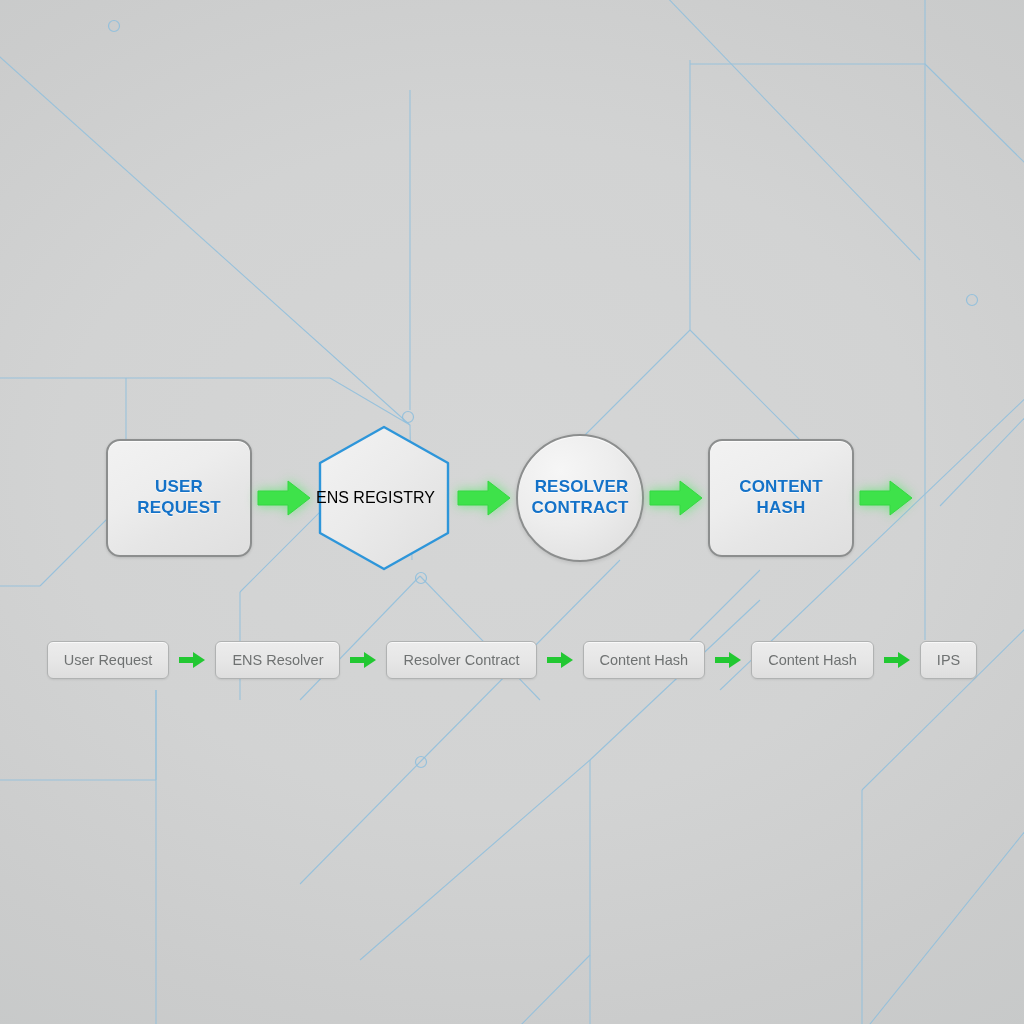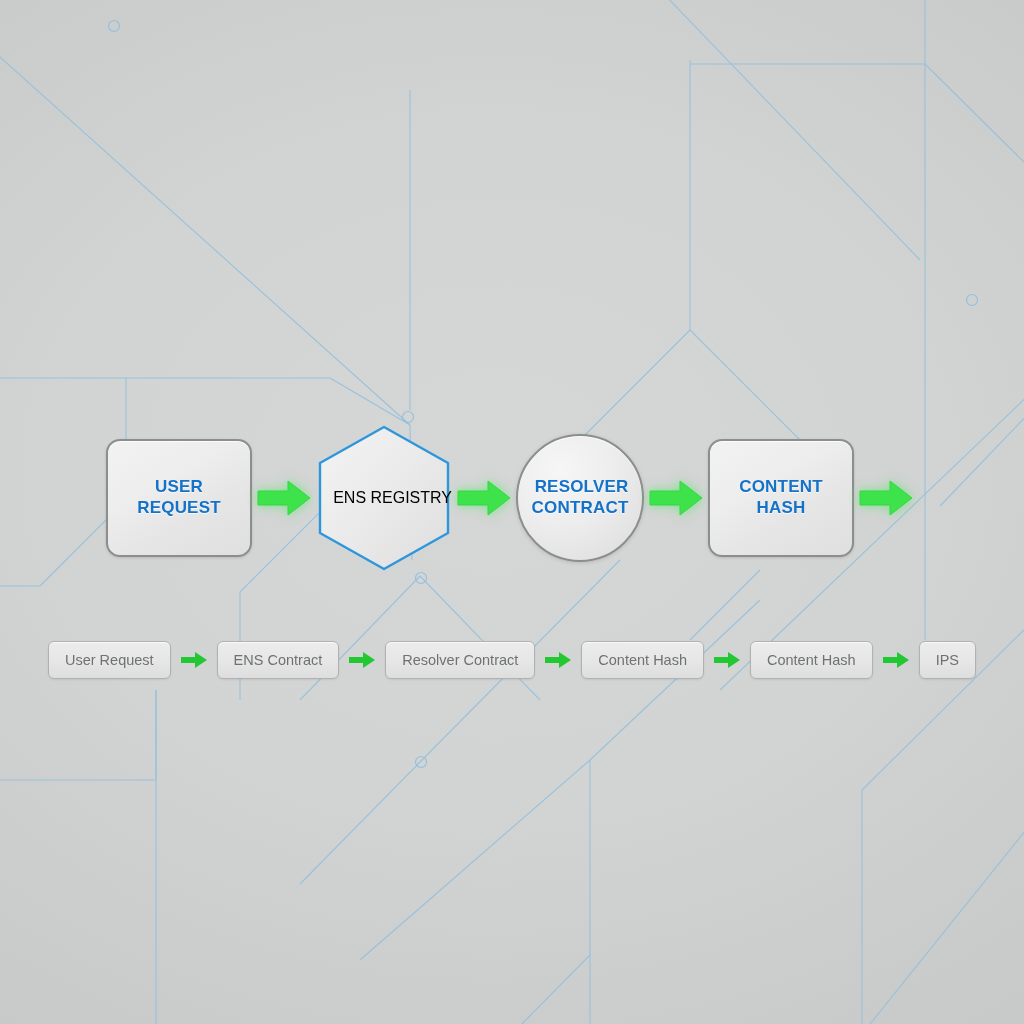--- a/index.html
+++ b/index.html
@@ -72,21 +72,21 @@
     box-shadow: 0 1px 3px rgba(0,0,0,0.10), inset 0 1px 0 rgba(255,255,255,0.8);
     width: 112px;
     height: 106px;
   }
   .hex-wrap {
     position: relative;
     width: 136px;
     height: 148px;
     display: flex;
     align-items: center;
-    justify-content: flex-end;
+    justify-content: flex-start;
   }
   .hex-border {
     position: absolute;
     left: 0; top: 0;
     width: 136px; height: 148px;
   }
   .hex-wrap .node-label { position: relative; z-index: 2; }
 
   
   .node-circle {
@@ -259,21 +259,21 @@
     <div class="chip">
       <span>User Request</span>
     </div>
     <div class="arrow-small">
       <svg width="28" height="18" viewBox="0 0 28 18" xmlns="http://www.w3.org/2000/svg">
         <polygon points="1,6 15,6 15,1 27,9 15,17 15,12 1,12" fill="#22c832"></polygon>
       </svg>
     </div>
 
     <div class="chip">
-      <span>ENS Contract</span>
+      <span>ENS Resolver</span>
     </div>
     <div class="arrow-small">
       <svg width="28" height="18" viewBox="0 0 28 18" xmlns="http://www.w3.org/2000/svg">
         <polygon points="1,6 15,6 15,1 27,9 15,17 15,12 1,12" fill="#22c832"></polygon>
       </svg>
     </div>
 
     <div class="chip">
       <span>Resolver Contract</span>
     </div>

